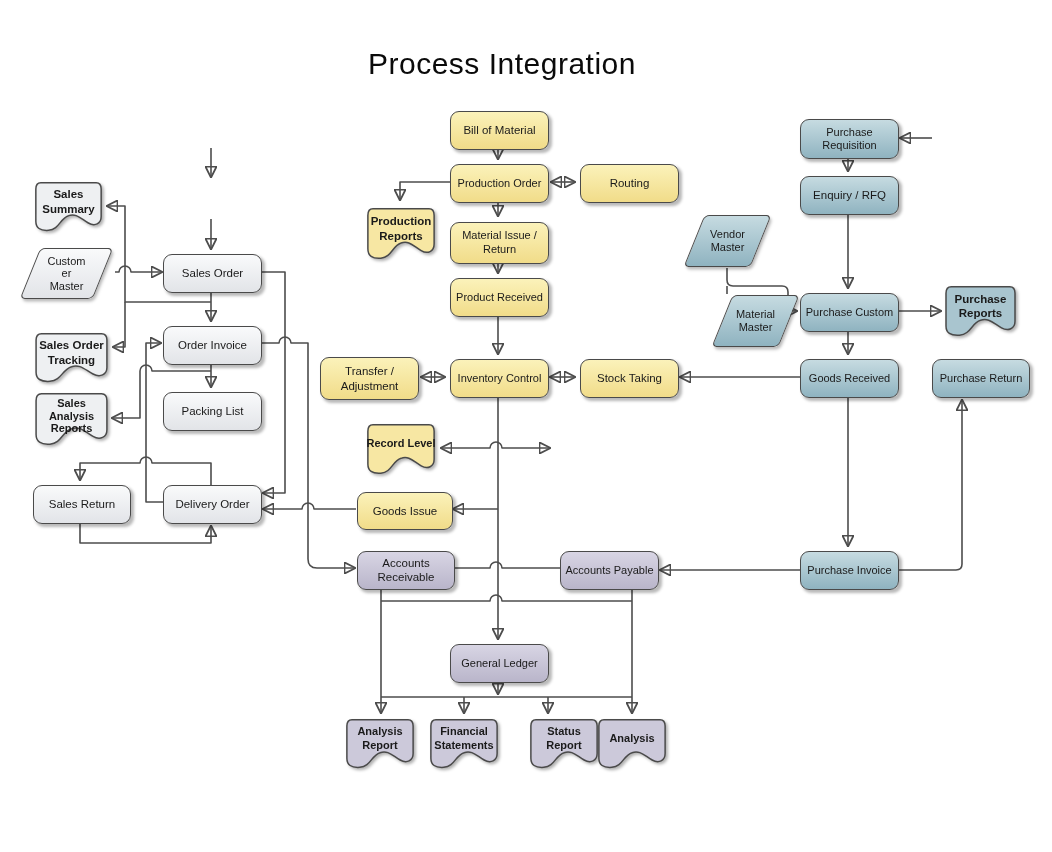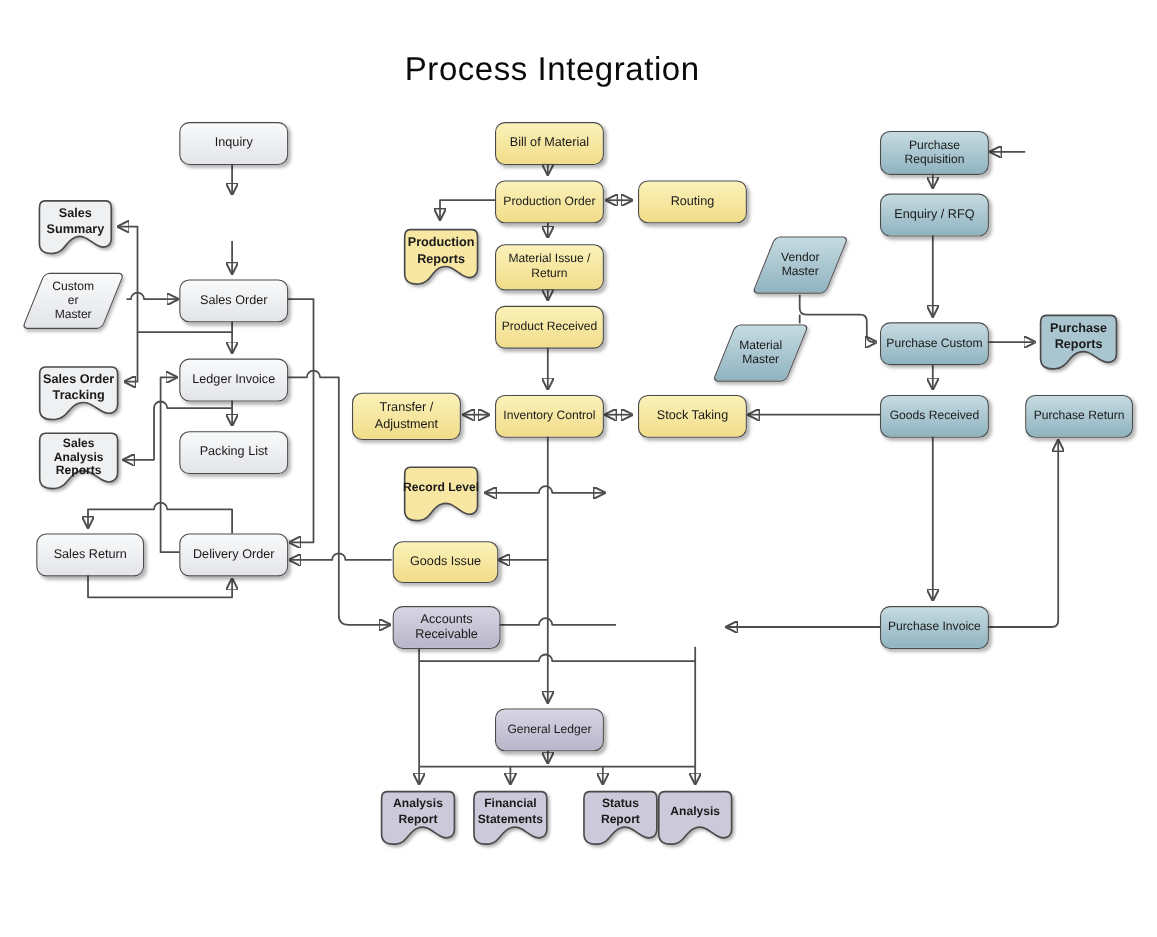--- a/index.html
+++ b/index.html
@@ -90,28 +90,25 @@
     <path d="M632,588 V697"></path>
     <path d="M381,601 H490 A6 6 0 0 1 502,601 H632"></path>
     <path d="M381,697 H632"></path>
     <path d="M498,681 V693" marker-end="url(#ah)"></path>
     <path d="M381,697 V712" marker-end="url(#ah)"></path>
     <path d="M464,697 V712" marker-end="url(#ah)"></path>
     <path d="M548,697 V712" marker-end="url(#ah)"></path>
     <path d="M632,697 V712" marker-end="url(#ah)"></path>
   </svg>
 
-  <div class="node r g" style="left:163px;top:111px;width:97px;height:37px">
-      <span class="lbl">Inquiry</span>
-    </div>
   <div class="node r g" style="left:163px;top:254px;width:97px;height:37px">
       <span class="lbl">Sales Order</span>
     </div>
   <div class="node r g" style="left:163px;top:326px;width:97px;height:37px">
-      <span class="lbl">Ledger Invoice</span>
+      <span class="lbl">Order Invoice</span>
     </div>
   <div class="node r g" style="left:163px;top:392px;width:97px;height:37px">
       <span class="lbl">Packing List</span>
     </div>
   <div class="node r g" style="left:163px;top:485px;width:97px;height:37px">
       <span class="lbl">Delivery Order</span>
     </div>
   <div class="node r g" style="left:33px;top:485px;width:96px;height:37px">
       <span class="lbl">Sales Return</span>
     </div>
@@ -193,21 +190,21 @@
 Requisition</span>
     </div>
   <div class="node r b" style="left:800px;top:176px;width:97px;height:37px">
       <span class="lbl">Enquiry / RFQ</span>
     </div>
   <div class="node para b" style="left:682px;top:214px;width:91px;height:54px">
     <i class="pshape"></i>
     <span class="lbl" style="font-size:11px;line-height:1.2">Vendor
 Master</span>
     </div>
-  <div class="node para b" style="left:646px;top:294px;width:91px;height:54px">
+  <div class="node para b" style="left:710px;top:294px;width:91px;height:54px">
     <i class="pshape"></i>
     <span class="lbl" style="font-size:11px;line-height:1.2">Material
 Master</span>
     </div>
   <div class="node r b" style="left:800px;top:293px;width:97px;height:37px">
       <span class="lbl" style="font-size:11px">Purchase Custom</span>
     </div>
   <div class="node doc b" style="left:943px;top:283px;width:75px;height:56px">
     <svg class="shape" viewBox="0 0 100 60" preserveAspectRatio="none">
         <path vector-effect="non-scaling-stroke" d="M4,11 Q4,4 11,4 L89,4 Q96,4 96,11 L96,41 C96,49 87,52 78,48 C67,43 61,37 50,40 C38,43 37,55 22,56 Q4,57 4,46 Z"></path>
@@ -222,20 +219,23 @@
       <span class="lbl" style="font-size:11px">Purchase Return</span>
     </div>
   <div class="node r b" style="left:800px;top:551px;width:97px;height:37px">
       <span class="lbl" style="font-size:11px">Purchase Invoice</span>
     </div>
 
   <div class="node r p" style="left:357px;top:551px;width:96px;height:37px">
       <span class="lbl" style="line-height:1.2">Accounts
 Receivable</span>
     </div>
+  <div class="node r p" style="left:560px;top:551px;width:97px;height:37px">
+      <span class="lbl" style="font-size:11px">Accounts Payable</span>
+    </div>
   <div class="node r p" style="left:450px;top:644px;width:97px;height:37px">
       <span class="lbl" style="font-size:11px">General Ledger</span>
     </div>
   <div class="node doc p" style="left:344px;top:716px;width:72px;height:55px">
     <svg class="shape" viewBox="0 0 100 60" preserveAspectRatio="none">
         <path vector-effect="non-scaling-stroke" d="M4,11 Q4,4 11,4 L89,4 Q96,4 96,11 L96,41 C96,49 87,52 78,48 C67,43 61,37 50,40 C38,43 37,55 22,56 Q4,57 4,46 Z"></path>
       </svg>
     <span class="lbl" style="font-size:11px;line-height:1.2">Analysis
 Report</span>
     </div>

